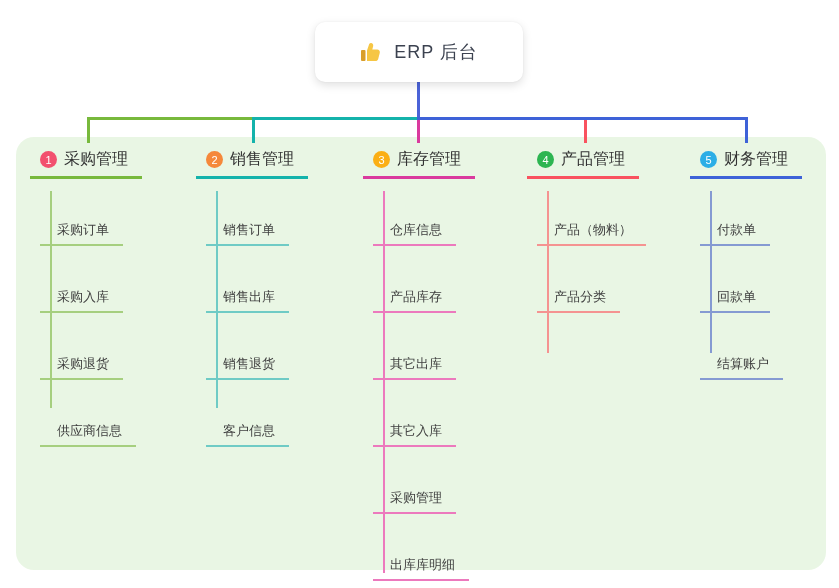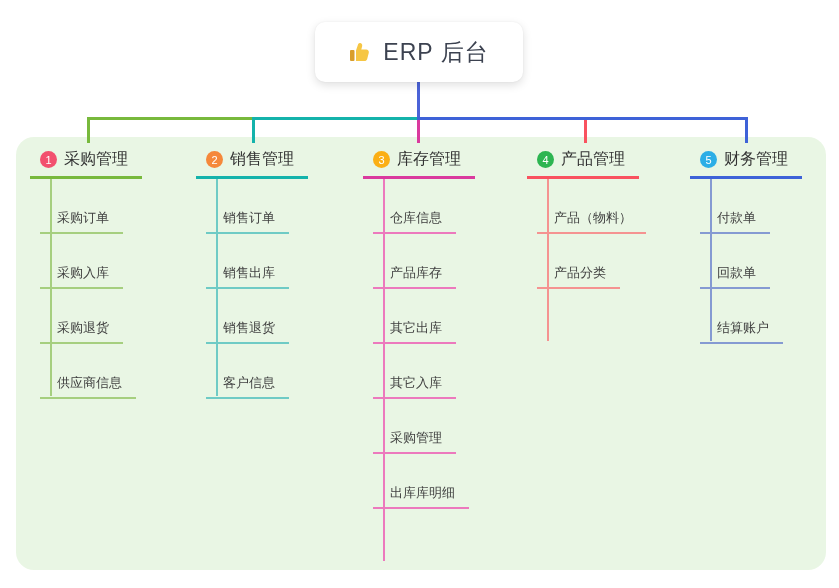--- a/index.html
+++ b/index.html
@@ -8,21 +8,21 @@
 
   
   .panel{position:absolute;left:16px;top:137px;width:810px;height:433px;
          background:var(--panel-bg,#e9f6e4);border-radius:18px;}
 
   
   .root-node{position:absolute;left:315px;top:22px;width:208px;height:60px;
              background:#fff;border-radius:10px;
              box-shadow:0 3px 10px rgba(0,0,0,.13),0 0 2px rgba(0,0,0,.06);
              display:flex;align-items:center;justify-content:center;gap:10px;}
-  .root-label{font-size:23px;color:#3c4250;letter-spacing:1px;}
+  .root-label{font-size:18px;color:#3c4250;letter-spacing:1px;}
 
   
   .seg{position:absolute;}
   .seg.h{height:3px;}
   .seg.v{width:3px;}
   .c-root{background:var(--root-line,#4b63d8);}
   .c-b1{background:var(--b1,#78b93c);}
   .c-b2{background:var(--b2,#14b3ab);}
   .c-b3{background:var(--b3,#da3a9e);}
   .c-b4{background:var(--b4,#f9525f);}
@@ -32,21 +32,21 @@
   .branch{position:absolute;top:147px;width:170px;}
   .branch-title{display:inline-flex;align-items:center;gap:7px;
                 padding:2px 14px 6px 10px;border-bottom:3px solid var(--main);
                 font-size:16px;color:#333;white-space:nowrap;cursor:default;}
   .badge{width:17px;height:17px;border-radius:50%;background:var(--badge);
          color:#fff;font-size:11px;display:flex;align-items:center;justify-content:center;
          flex:0 0 17px;}
   .children{list-style:none;margin:0 0 0 10px;padding:0;position:relative;}
   .child{height:55px;display:flex;align-items:flex-end;width:max-content;
          padding:0 14px 5px 17px;border-bottom:2px solid var(--light);
-         box-sizing:border-box;font-size:13px;color:#3f3f3f;white-space:nowrap;}
+         box-sizing:border-box;font-size:13px;color:#3f3f3f;white-space:nowrap;margin-top:12px;}
   .child:first-child{height:52px;}
   .vline{position:absolute;left:10px;top:0;width:2px;background:var(--light);}
   .vh-3{height:162px;} .vh-4{height:217px;} .vh-7{height:382px;}
 
   .b1{left:30px;} .b2{left:196px;} .b3{left:363px;} .b4{left:527px;} .b5{left:690px;}
 </style>
 </head>
 <body>
 
 <div id="stage">

